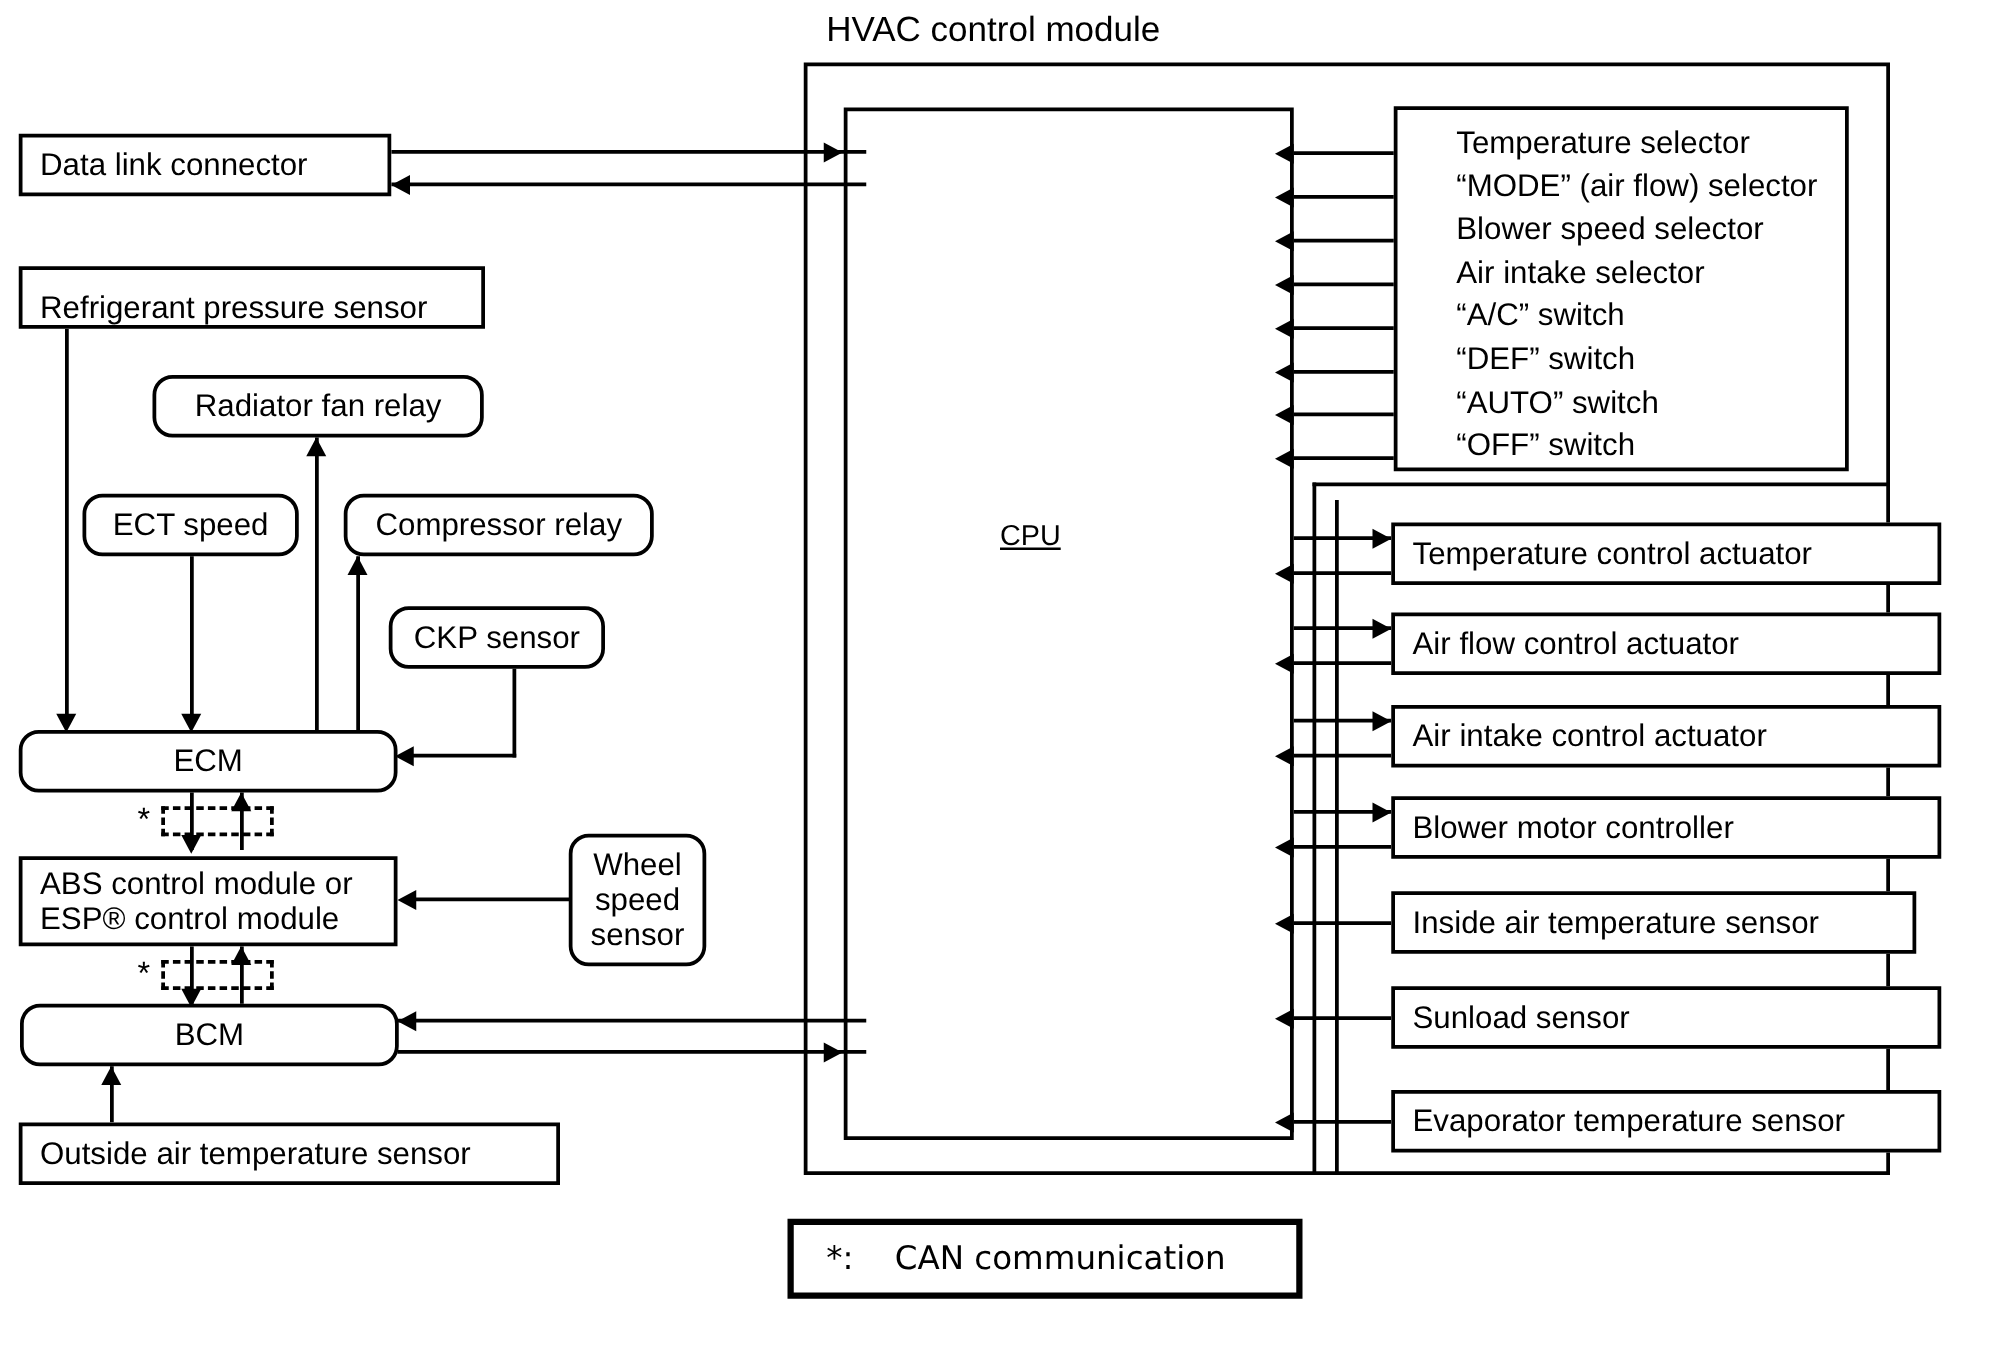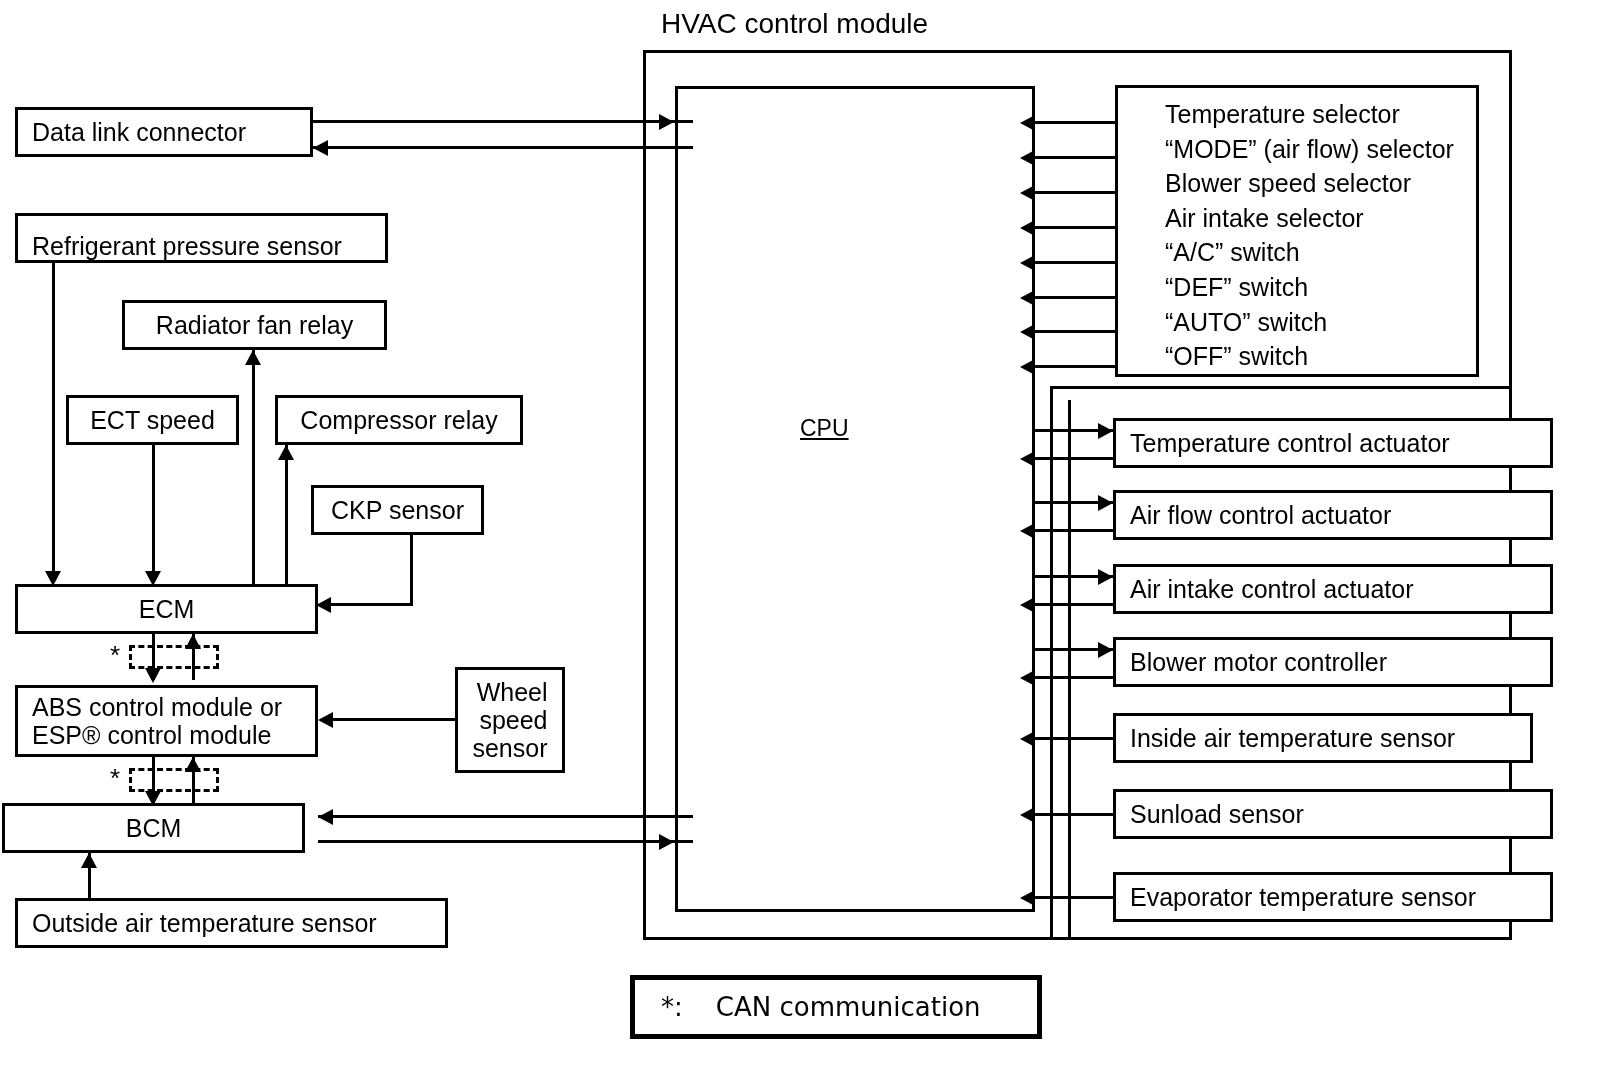--- a/index.html
+++ b/index.html
@@ -3,21 +3,21 @@
 <meta charset="utf-8">
 <title>HVAC control module block diagram</title>
 <style>
   html,body{margin:0;padding:0;background:#ffffff;}
   #stage{position:relative;width:1600px;height:1078px;background:#fff;
          font-family:"Liberation Sans","DejaVu Sans",sans-serif;color:#000;overflow:hidden;}
 
   
   .box{position:absolute;box-sizing:border-box;border:3px solid #000;background:#fff;
        display:flex;align-items:center;z-index:6;}
-  .box.ctr{justify-content:center;text-align:right;}
+  .box.ctr{justify-content:center;text-align:center;border-radius:16px;}
   .box.lft{justify-content:flex-start;}
   .box .lbl{font-size:25px;line-height:1.12;white-space:pre-line;}
   .box.lft .lbl{padding-left:14px;}
 
   
   .frame{position:absolute;box-sizing:border-box;border:3px solid #000;background:transparent;z-index:2;}
 
   
   .txt{position:absolute;font-size:25px;white-space:pre;z-index:7;}
 
@@ -209,21 +209,21 @@
   <div class="h" style="left:332px;top:718px;width:124px;"></div>
   <div class="ar ar-l" style="left:318px;top:712px;"></div>
 
   <div class="candash" style="left:129px;top:768px;width:90px;height:24px;"></div>
   <div class="canstar" style="left:110px;top:765px;">*</div>
   <div class="v" style="left:152px;top:757px;height:46px;"></div>
   <div class="ar ar-d" style="left:145px;top:791px;"></div>
   <div class="v" style="left:192px;top:757px;height:46px;"></div>
   <div class="ar ar-u" style="left:185px;top:757px;"></div>
 
-  <div class="box ctr" style="left:2px;top:803px;width:303px;height:50px;">
+  <div class="box ctr" style="left:16px;top:803px;width:303px;height:50px;">
     <span class="lbl">BCM</span>
   </div>
 
   <div class="h" style="left:318px;top:815px;width:375px;"></div>
   <div class="ar ar-l" style="left:318px;top:809px;"></div>
 
   <div class="h" style="left:318px;top:840px;width:375px;"></div>
   <div class="ar ar-r" style="left:659px;top:834px;"></div>
 
   <div class="box lft" style="left:15px;top:898px;width:433px;height:50px;">

